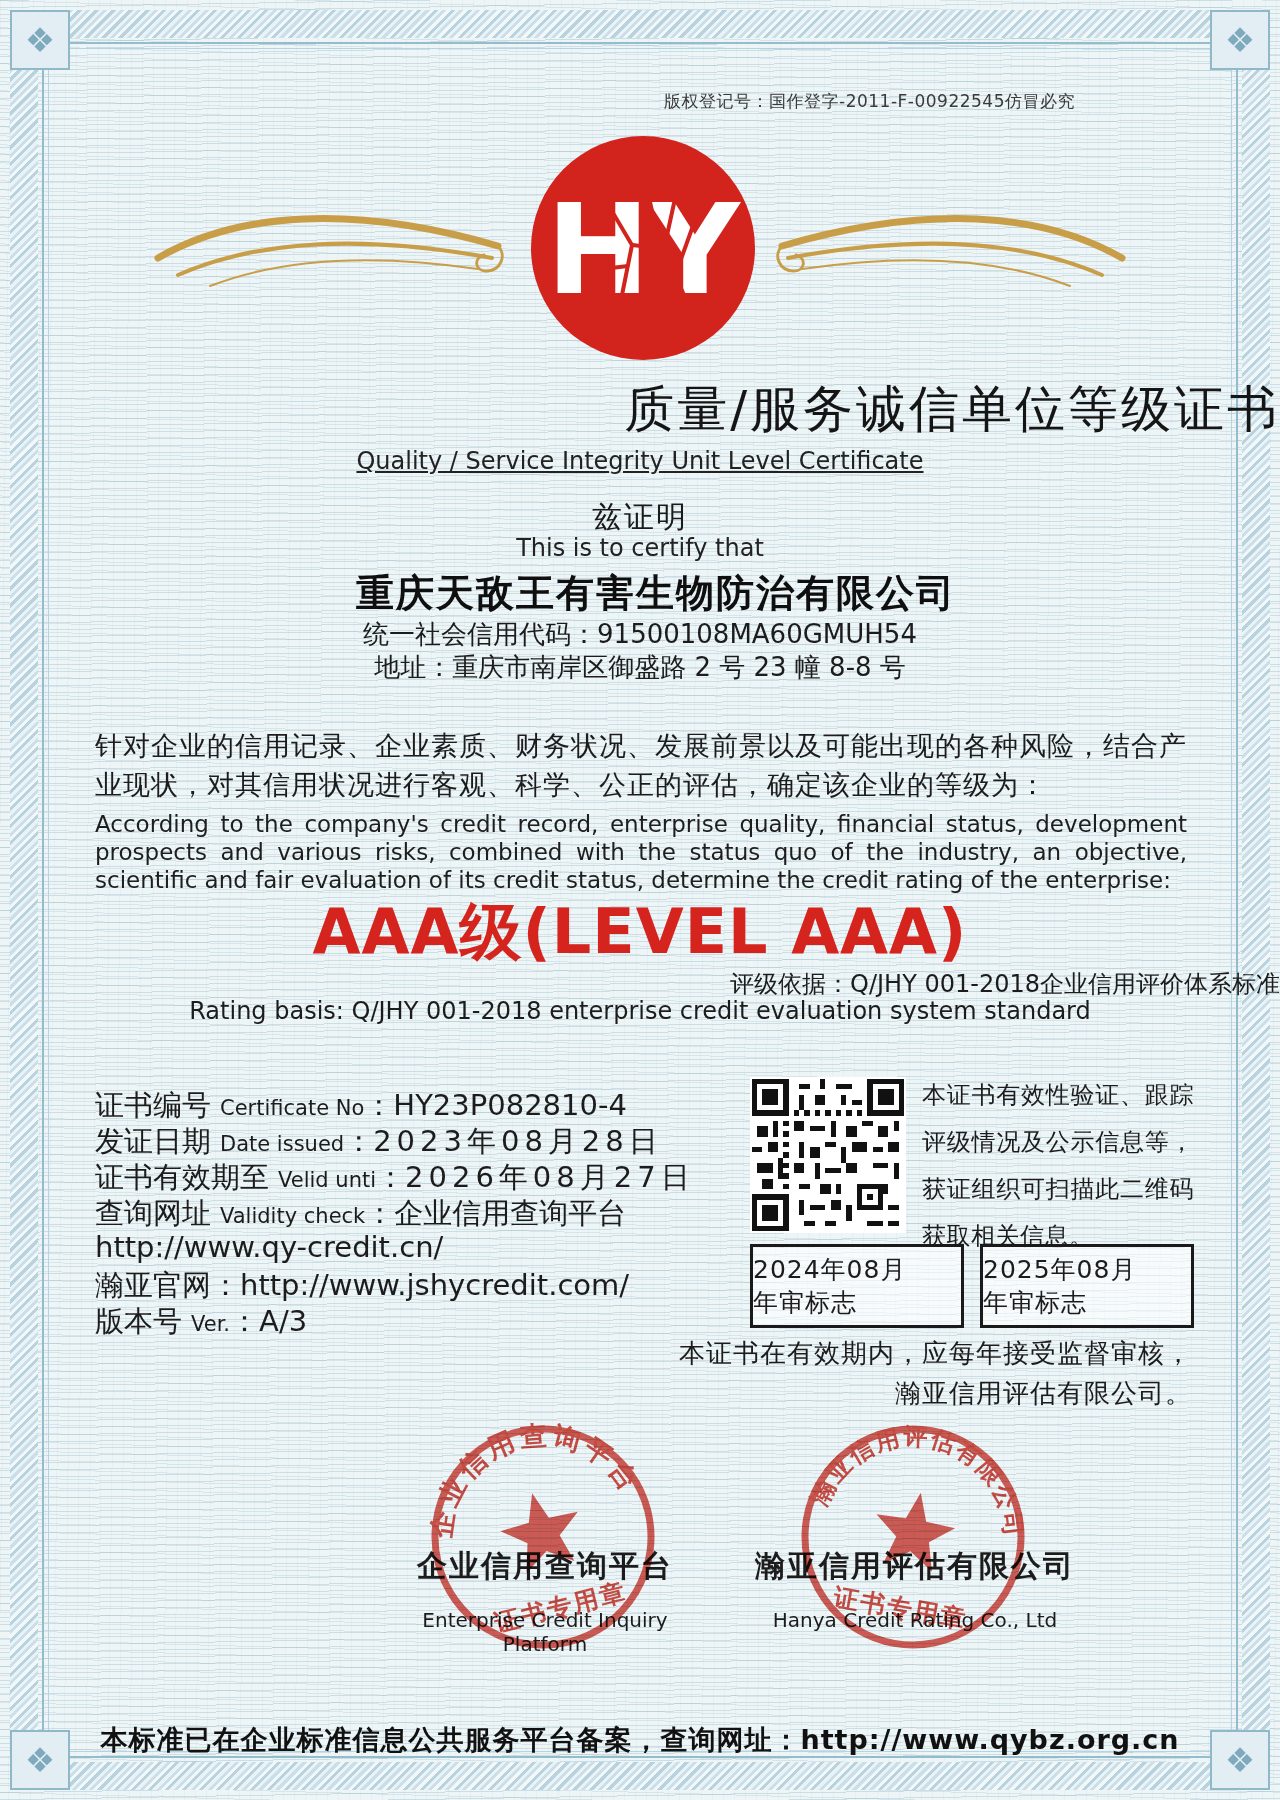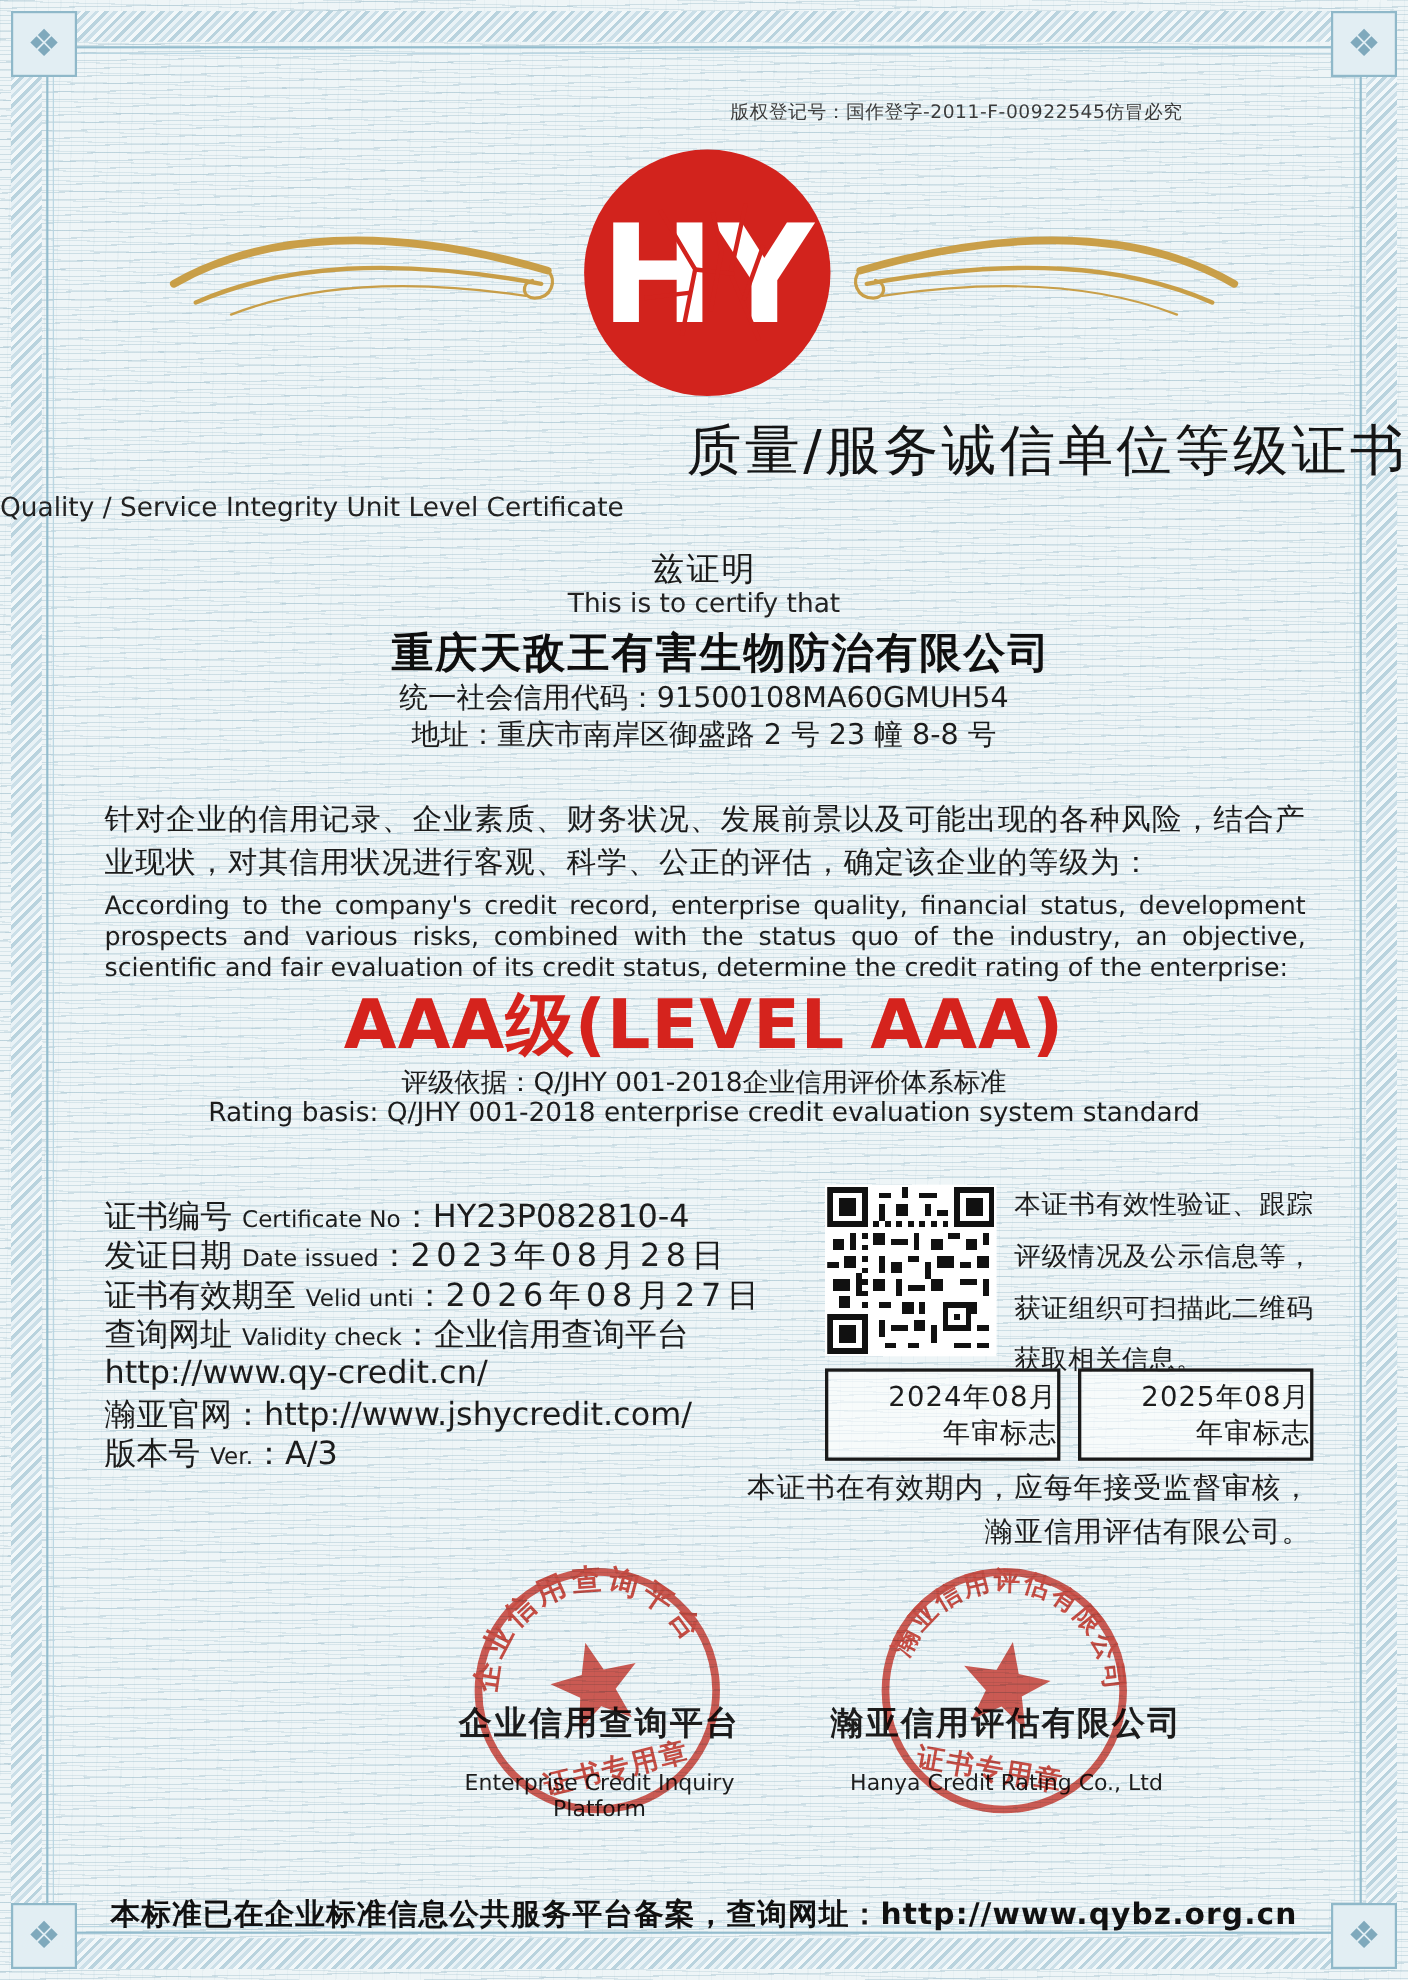--- a/index.html
+++ b/index.html
@@ -21,47 +21,47 @@
   .corner{position:absolute;width:56px;height:56px;background:#e2eef3;border:2px solid #8fb8c9;
     display:flex;align-items:center;justify-content:center;color:#7fa9bc;font-size:34px;line-height:1;}
   .corner span{transform:rotate(0deg);}
   
   .copyright{top:90px;right:205px;font-size:17px;color:#3a3a3a;letter-spacing:.5px;}
   .logo{left:528px;top:133px;width:230px;height:230px;}
   .flourish{width:360px;height:110px;top:196px;}
   .fl-left{left:148px;}
   .fl-right{left:772px;transform:scaleX(-1);}
   .title{left:0;right:0;top:376px;text-align:right;font-size:50px;font-weight:400;letter-spacing:3px;color:#151515;}
-  .subtitle{left:0;right:0;top:447px;font-size:24px;color:#222;}
+  .subtitle{left:0;right:0;top:447px;text-align:center;font-size:24px;color:#222;text-decoration:underline;}
   .certify-zh{left:0;right:0;top:497px;text-align:center;font-size:30px;color:#1a1a1a;letter-spacing:2px;}
   .certify-en{left:0;right:0;top:534px;text-align:center;font-size:24px;color:#222;}
   .company{left:0;right:0;top:568px;text-align:center;font-size:38px;font-weight:700;letter-spacing:2px;color:#0f0f0f;padding-left:32px;}
   .ccode{left:0;right:0;top:617px;text-align:center;font-size:26px;}
   .addr{left:0;right:0;top:650px;text-align:center;font-size:26px;}
   
   .statement{left:95px;top:726px;width:1092px;}
   .st-zh{font-size:27px;line-height:39px;text-align:justify;letter-spacing:1px;}
   .st-en{margin-top:6px;font-size:23px;line-height:28px;text-align:justify;color:#1e1e1e;}
   .rating{left:0;right:0;top:890px;text-align:center;font-size:62px;font-weight:700;color:#d5231d;letter-spacing:1px;}
-  .basis-zh{left:0;right:0;top:968px;text-align:center;font-size:24px;}
+  .basis-zh{left:0;right:0;top:968px;text-align:right;font-size:24px;}
   .basis-en{left:0;right:0;top:997px;text-align:center;font-size:24px;}
   
   .details{left:95px;top:1086px;width:560px;}
   .drow{display:flex;align-items:baseline;height:36px;white-space:nowrap;}
   .dz{font-size:29px;}
   .de{font-size:21px;margin-left:9px;}
   .dsep{font-size:29px;}
   .dv{font-size:29px;}
   .spaced{letter-spacing:5px;}
   
   .qr{left:750px;top:1077px;width:156px;height:156px;background:#fff;padding:2px;box-sizing:border-box;}
   .qr-info{left:922px;top:1072px;width:272px;font-size:24px;line-height:47px;text-align:justify;letter-spacing:.5px;}
   .badges{left:750px;top:1244px;display:flex;gap:16px;}
   .badge{width:208px;height:78px;border:3px solid #1a1a1a;background:rgba(255,255,255,.55);
-    display:flex;flex-direction:column;align-items:flex-end;justify-content:center;gap:3px;}
+    display:flex;flex-direction:column;align-items:flex-start;justify-content:center;gap:3px;}
   .badge div{font-size:25px;line-height:30px;letter-spacing:1px;}
   .audit-note{right:88px;top:1333px;text-align:right;font-size:26px;line-height:40px;letter-spacing:1px;}
   
   .sig{position:absolute;text-align:center;}
   .sig-left{left:380px;top:1546px;width:330px;}
   .sig-right{left:745px;top:1546px;width:340px;}
   .sig-zh{font-size:30px;font-weight:700;letter-spacing:2px;}
   .sig-en{font-size:20px;margin-top:21px;}
   .stamp{position:absolute;width:250px;height:250px;mix-blend-mode:multiply;opacity:.88;transform-origin:center;}
   .stamp-l{left:418px;top:1412px;transform:rotate(-14deg);}

